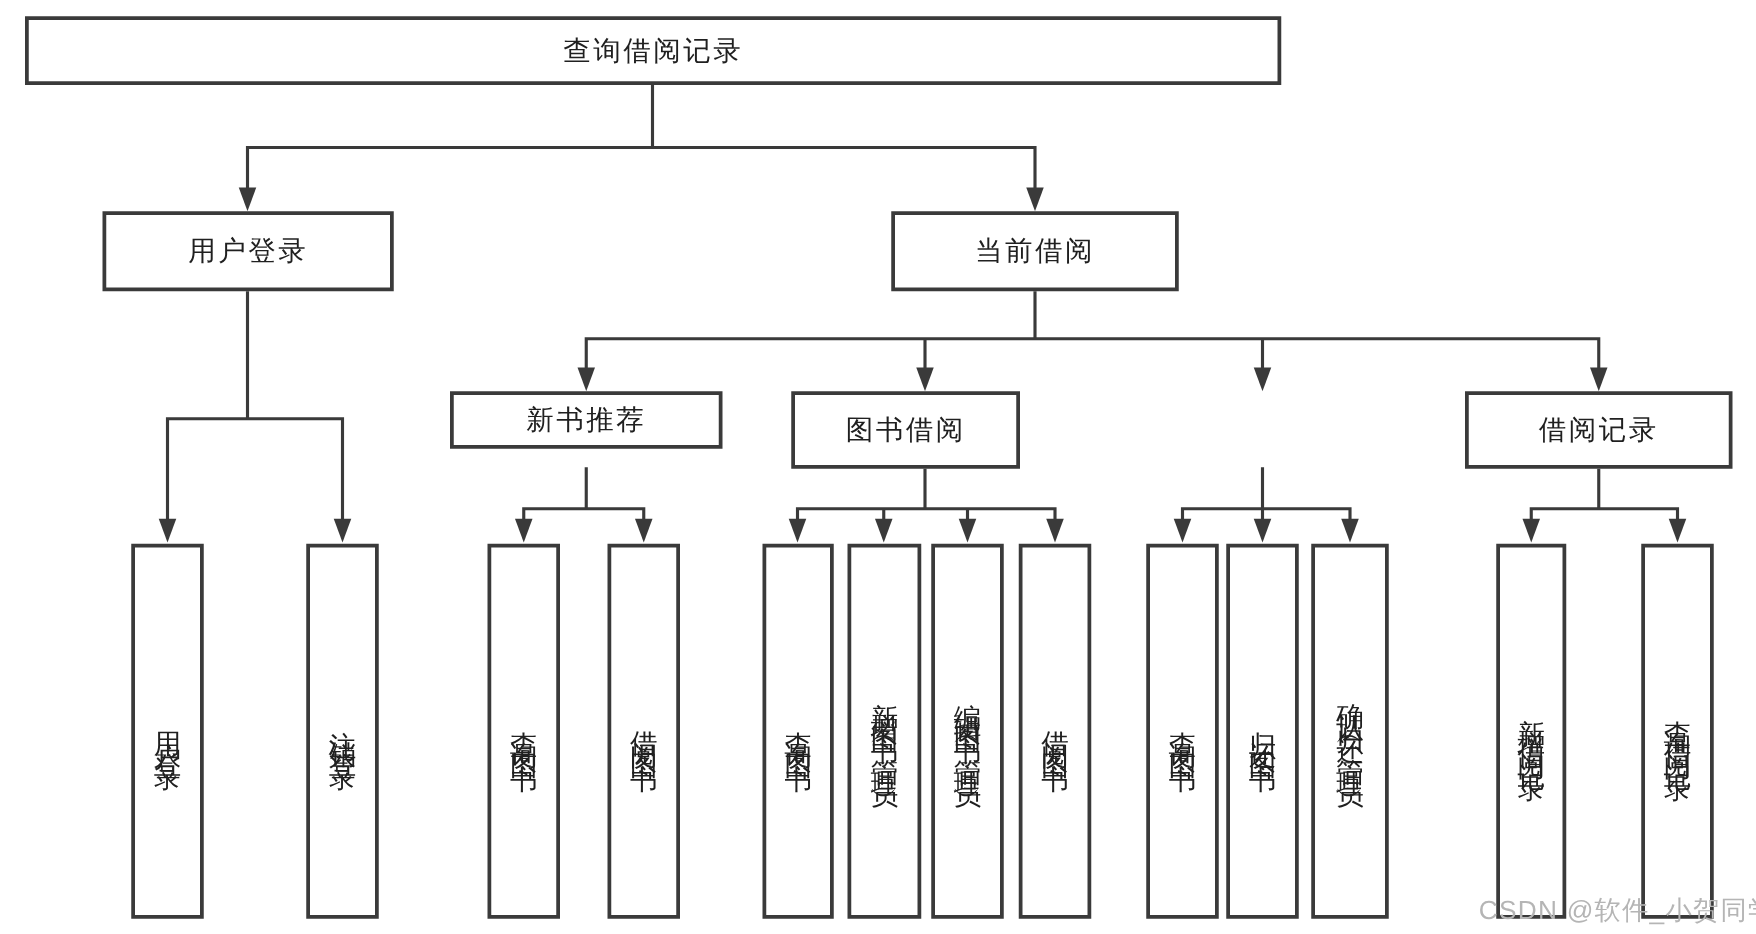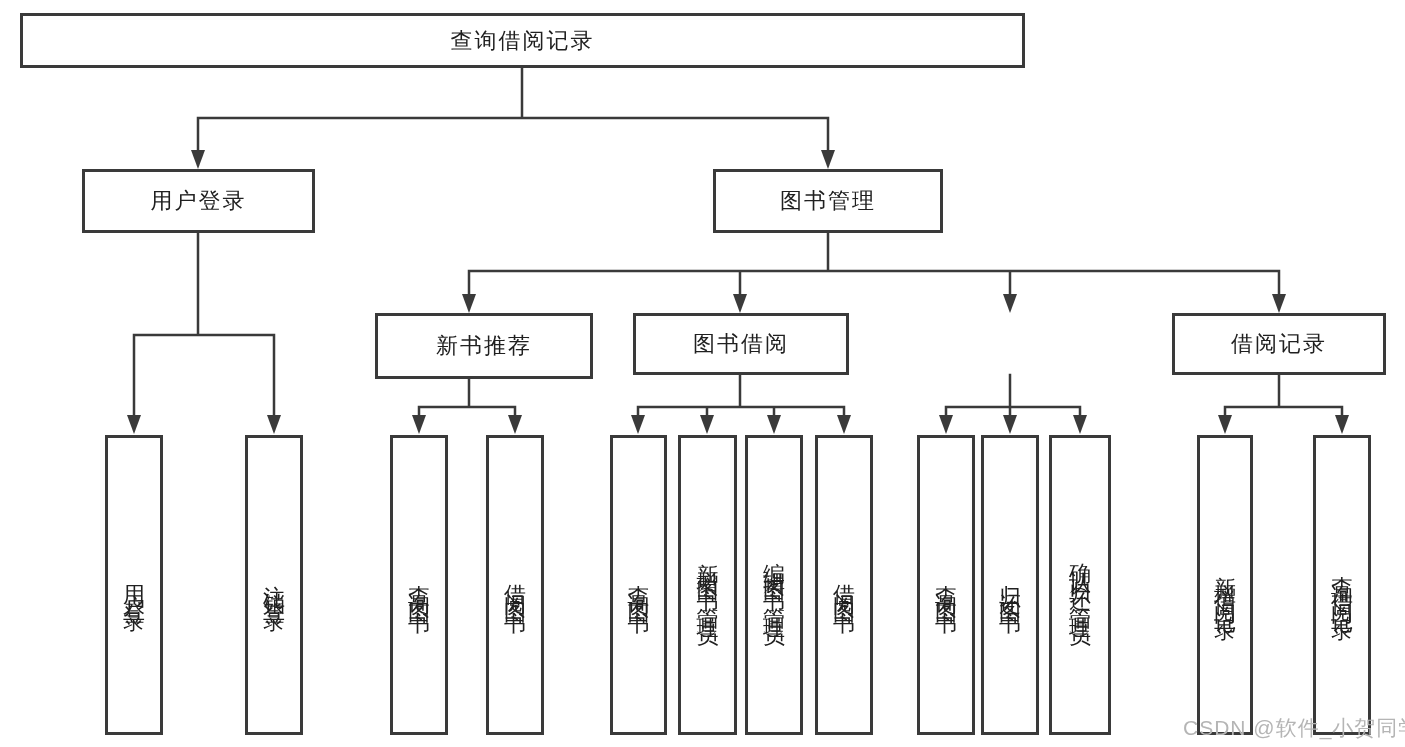--- a/index.html
+++ b/index.html
@@ -94,27 +94,27 @@
   </svg>
 
   <div class="node h" style="left:20px; top:13px; width:1005px; height:55px">
     <span class="lbl">查询借阅记录</span>
   </div>
 
   <div class="node h" style="left:82px; top:169px; width:233px; height:64px">
     <span class="lbl">用户登录</span>
   </div>
   <div class="node h" style="left:713px; top:169px; width:230px; height:64px">
-    <span class="lbl">图书管理</span>
+    <span class="lbl">当前借阅</span>
   </div>
 
-  <div class="node h" style="left:375px; top:313px; width:218px; height:66px">
+  <div class="node h" style="left:360px; top:313px; width:218px; height:46px">
     <span class="lbl">新书推荐</span>
   </div>
-  <div class="node h" style="left:633px; top:313px; width:216px; height:62px">
+  <div class="node h" style="left:633px; top:313px; width:183px; height:62px">
     <span class="lbl">图书借阅</span>
   </div>
   <div class="node h" style="left:1172px; top:313px; width:214px; height:62px">
     <span class="lbl">借阅记录</span>
   </div>
 
   <div class="node v" style="left:105px; top:435px; width:58px; height:300px">
     <span class="lbl">用户登录</span>
   </div>
   <div class="node v" style="left:245px; top:435px; width:58px; height:300px">

